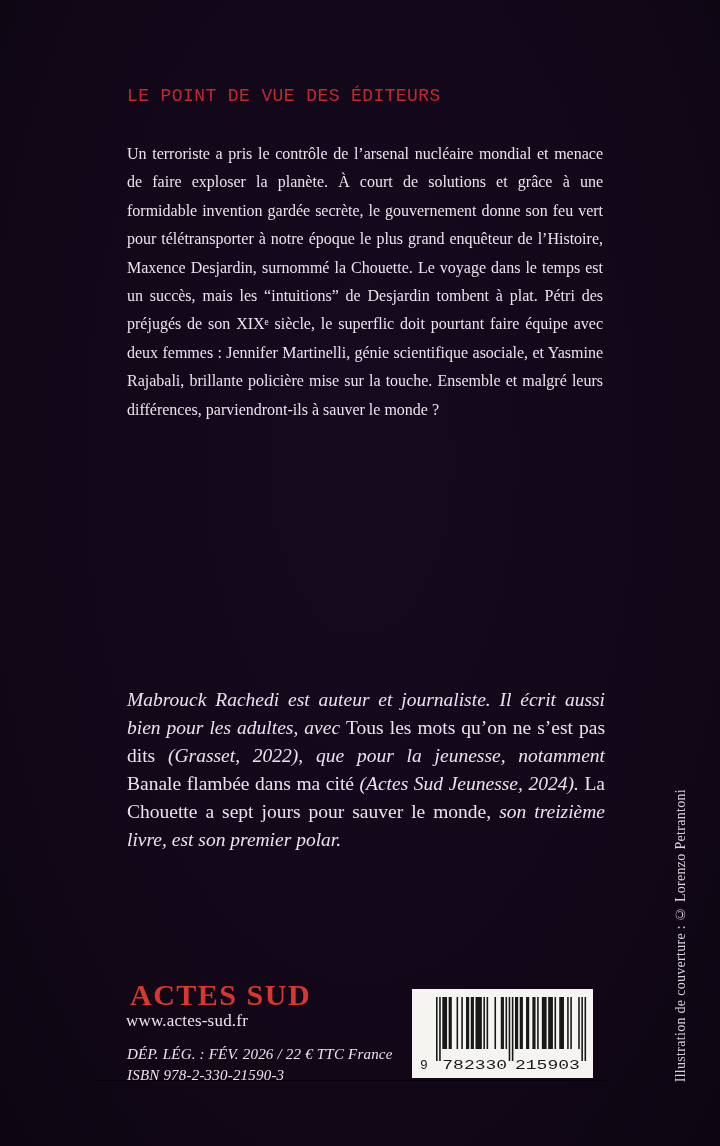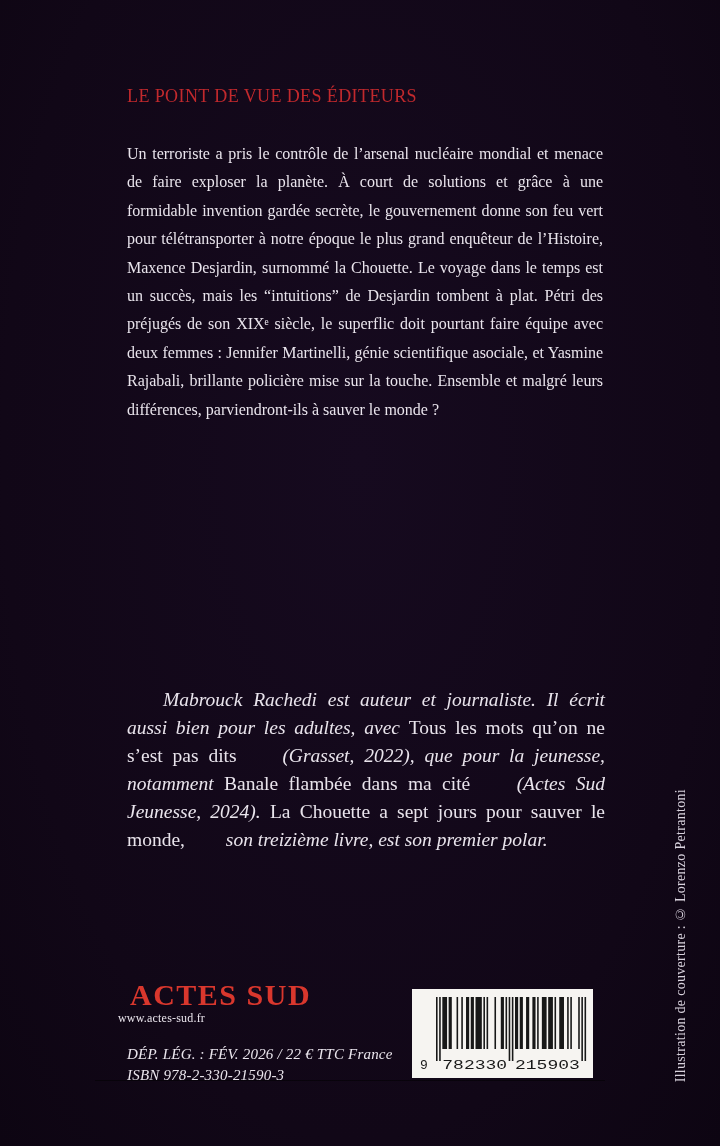--- a/index.html
+++ b/index.html
@@ -13,21 +13,21 @@
   .cover {
     position: absolute; inset: 0;
     background: radial-gradient(ellipse at 50% 40%, #160a1f 0%, #110717 70%, #0d0512 100%);
   }
   .eyebrow {
     position: absolute;
     left: 127px; top: 86px;
     font-size: 18px;
     letter-spacing: 0.4px;
     color: #c1292d;
-    font-family: Liberation Serif, serif;
+    font-family: Liberation Mono, monospace;
   }
   .synopsis {
     position: absolute;
     left: 127px; top: 140px;
     width: 476px;
     color: #e9e4ec;
     font-size: 16px;
     line-height: 28.4px;
     text-align: justify;
     hyphens: manual;
@@ -38,35 +38,35 @@
     left: 127px; top: 686px;
     width: 478px;
     color: #e9e4ec;
     font-size: 19.5px;
     line-height: 28px;
     text-align: justify;
   }
   span.italic { font-style: italic; }
   span.normal { font-style: normal; }
   .bio span.normal { font-style: normal; }
-  .bio > p > span.italic { font-style: italic; margin-left: 36px; }
+  .bio > p > span.italic { font-style: italic; }
   .logo {
     position: absolute;
     left: 130px; top: 978px;
     font-family: "Liberation Serif", serif;
     font-weight: bold;
     font-size: 30px;
     letter-spacing: 1.5px;
     color: #d9372d;
   }
   .website {
     position: absolute;
-    left: 118px; top: 1011px;
+    left: 126px; top: 1011px;
     color: #eae5ed;
-    font-size: 12px;
+    font-size: 17px;
     letter-spacing: 0.2px;
   }
   .legal {
     position: absolute;
     left: 127px; top: 1044px;
     color: #eae5ed;
     font-size: 15px;
     line-height: 20.5px;
     letter-spacing: 0.2px;
     font-style: italic;

